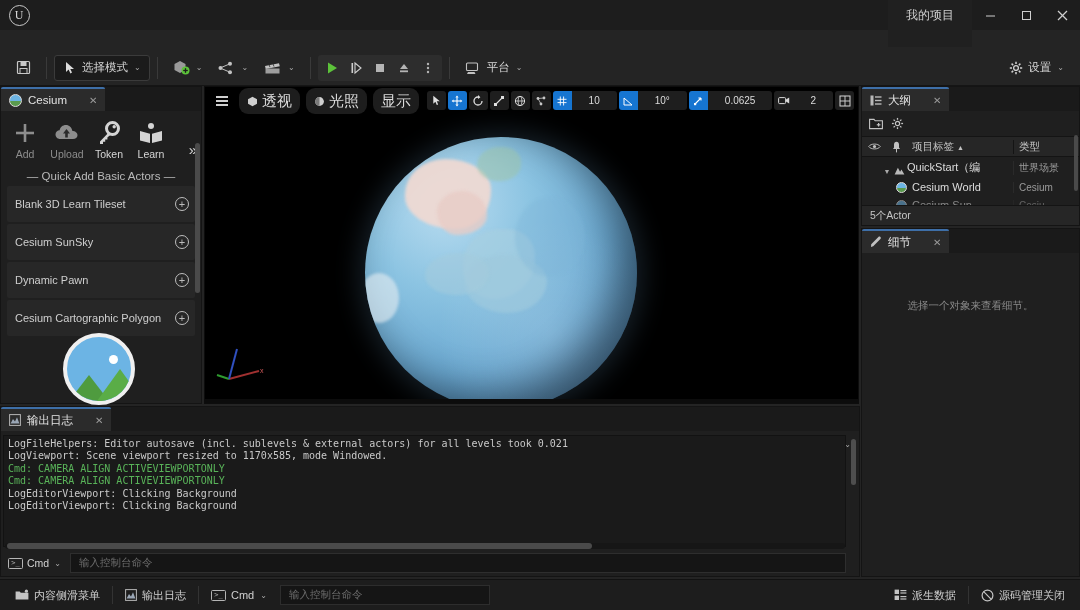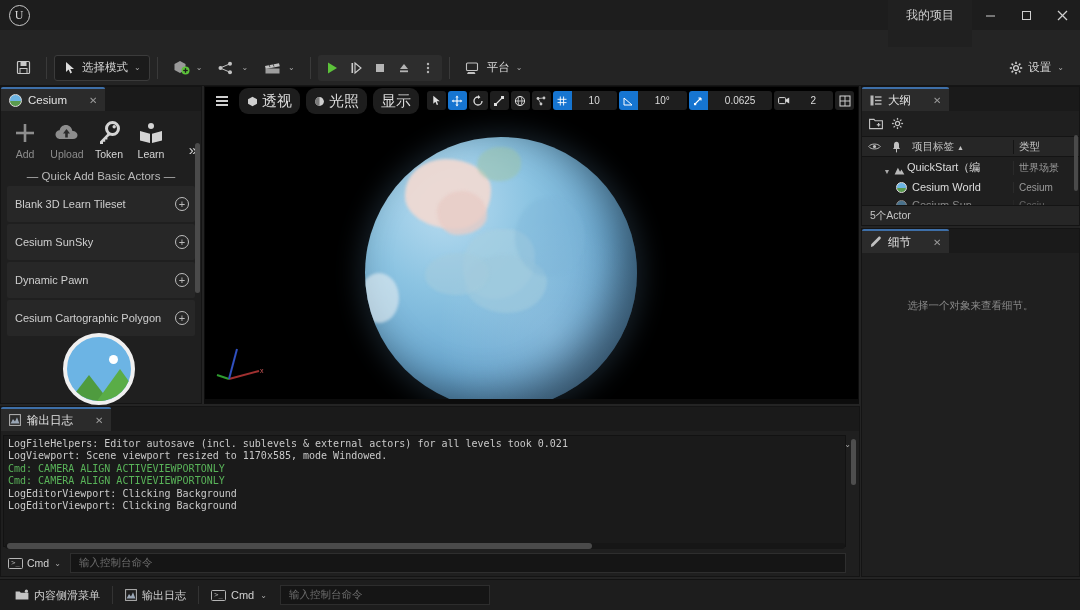--- a/index.html
+++ b/index.html
@@ -893,15 +893,40 @@
     <div class="sb-sep"></div>
     <div class="sb-btn">
       <span class="mono-ico">&gt;_</span>
       <span>Cmd</span>
       <span class="caret">⌄</span>
     </div>
     <div class="sb-cmd-input">
       <span>输入控制台命令</span>
     </div>
 
+    <div class="sb-right">
+      <div class="sb-btn">
+        <span>
+          <svg width="13" height="12" viewBox="0 0 13 12">
+              <rect x="0.6" y="0.6" width="4.4" height="4.4" fill="#c4c4c4"></rect>
+              <rect x="0.6" y="6.6" width="4.4" height="4.4" fill="#c4c4c4"></rect>
+              <line x1="6.4" y1="1.6" x2="12.4" y2="1.6" stroke="#c4c4c4" stroke-width="1.2"></line>
+              <line x1="6.4" y1="4" x2="12.4" y2="4" stroke="#c4c4c4" stroke-width="1.2"></line>
+              <line x1="6.4" y1="7.6" x2="12.4" y2="7.6" stroke="#c4c4c4" stroke-width="1.2"></line>
+              <line x1="6.4" y1="10" x2="12.4" y2="10" stroke="#c4c4c4" stroke-width="1.2"></line>
+            </svg>
+        </span>
+        <span>派生数据</span>
+      </div>
+      <div class="sb-sep"></div>
+      <div class="sb-btn">
+        <span>
+          <svg width="13" height="13" viewBox="0 0 13 13">
+              <circle cx="6.5" cy="6.5" r="5.4" fill="none" stroke="#c4c4c4" stroke-width="1.2"></circle>
+              <line x1="2.7" y1="2.7" x2="10.3" y2="10.3" stroke="#c4c4c4" stroke-width="1.2"></line>
+            </svg>
+        </span>
+        <span>源码管理关闭</span>
+      </div>
+    </div>
   </div>
 
 </div>
 
 </body></html>

